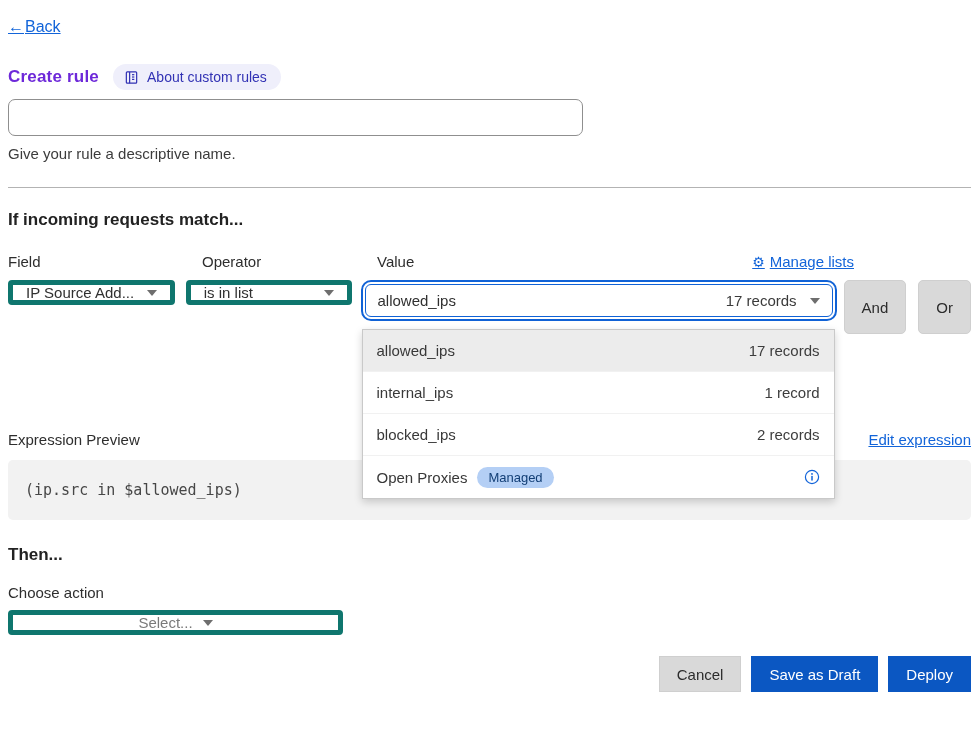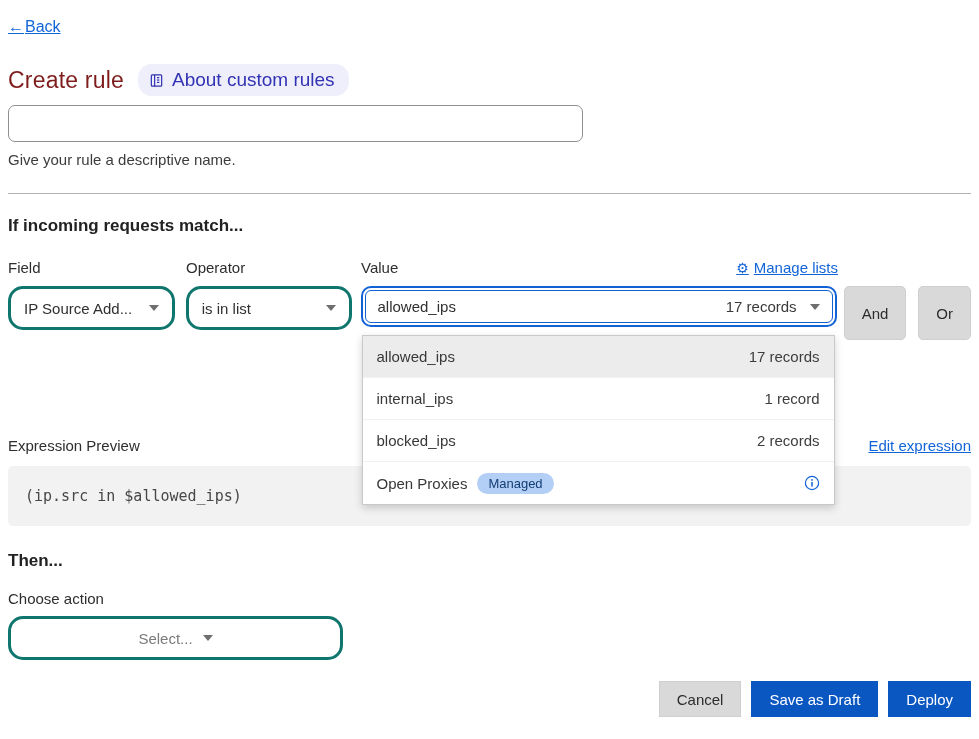--- a/index.html
+++ b/index.html
@@ -15,26 +15,26 @@
 
   a.link { color: #1264d9; text-decoration: underline; cursor: pointer; }
 
   
   .back-row { padding-top: 18px; }
   .back-link { font-size: 16px; display: inline-flex; align-items: center; }
   .back-arrow { text-decoration: none; display: inline-block; margin-right: 1px; color: #1264d9; }
 
   
   .header-row { margin-top: 28px; display: flex; align-items: center; gap: 14px; }
-  .page-title { font-size: 23px; font-weight: 400; color: #7f1d1d; letter-spacing: .2px; }
+  .page-title { font-size: 17px; font-weight: 700; color: #6d28d9; letter-spacing: .2px; }
   .about-badge {
     display: inline-flex; align-items: center; gap: 8px;
     background: #efeffb; color: #3232b4;
     border-radius: 14px; padding: 5px 14px 5px 11px;
-    font-size: 19px; cursor: pointer; text-decoration: none;
+    font-size: 14px; cursor: pointer; text-decoration: none;
   }
   .book-icon { display: inline-flex; }
 
   
   .field-label { margin-top: 25px; font-size: 15px; color: #2e2e2e; }
   .rule-name-input {
     margin-top: 9px; display: block;
     width: 575px; height: 37px;
     border: 1px solid #8f8f8f; border-radius: 7px;
     font-size: 15px; padding: 0 12px;
@@ -43,31 +43,31 @@
   }
   .helper-text { margin-top: 9px; font-size: 15px; color: #3c3c3c; }
 
   .divider { border: none; border-top: 1px solid #b3b3b3; margin-top: 25px; }
 
   
   .section-heading { margin-top: 22px; font-size: 17px; font-weight: 700; color: #222; }
 
   .labels-row { margin-top: 23px; display: flex; align-items: flex-end; }
   .col-field { width: 167px; margin-right: 11px; }
-  .col-operator { width: 166px; margin-right: 9px; }
+  .col-operator { width: 166px; margin-right: 9px; margin-left: 16px; }
   .col-value { width: 477px; margin-right: 7px; display: flex; justify-content: space-between; align-items: flex-end; }
   .small-label { font-size: 15px; color: #2e2e2e; }
   .manage-lists { display: inline-flex; align-items: center; gap: 5px; font-size: 15px; }
   .gear-icon { color: #1264d9; font-size: 14px; text-decoration: none; display: inline-block; }
 
   .controls-row { margin-top: 10px; display: flex; align-items: flex-start; }
 
   .select {
-    height: 44px; background: #fff;
-    border: 3px solid #0f766e; border-radius: 15px;
+    height: 25px; background: #fff;
+    border: 5px solid #0f766e; border-radius: 4px;
     display: flex; align-items: center; justify-content: space-between;
     padding: 0 13px; cursor: pointer; font-size: 15px; color: #303030;
   }
   .select .chev {
     width: 0; height: 0; flex: 0 0 auto;
     border-left: 5px solid transparent; border-right: 5px solid transparent;
     border-top: 6px solid #6e6e6e; margin-left: 10px;
   }
   .select-field { width: 167px; margin-right: 11px; }
   .select-operator { width: 166px; margin-right: 9px; }

